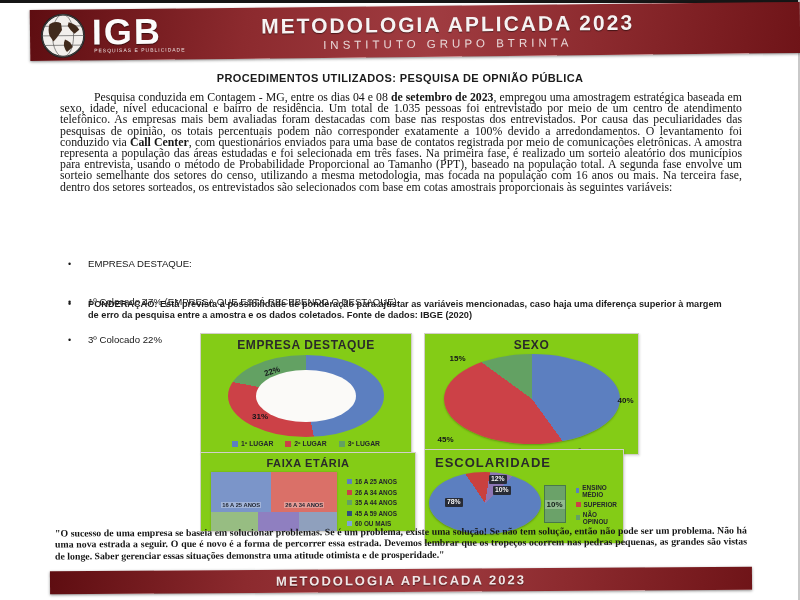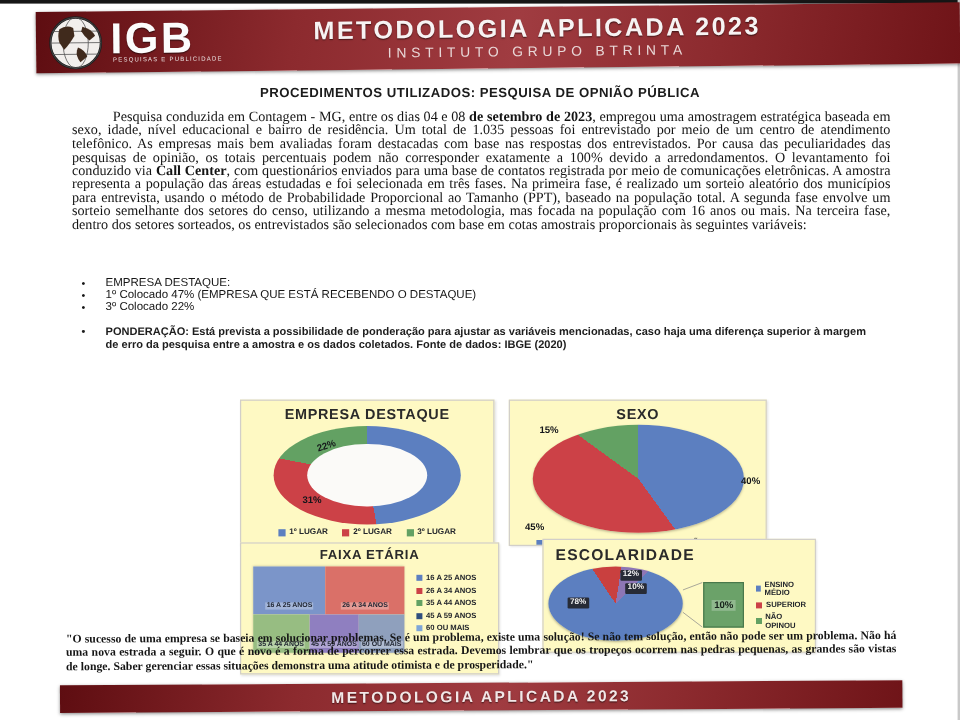--- a/index.html
+++ b/index.html
@@ -25,28 +25,28 @@
                   text-shadow:0 1px 1px rgba(0,0,0,.5); }
   .banner-subtitle { font-size:11.5px; letter-spacing:4px; color:#e8d7d7; margin-top:1px; }
 
   
   .doc-title { position:absolute; left:0; top:72px; width:800px; text-align:center;
                font-size:11px; font-weight:bold; letter-spacing:.4px; color:#1b1b1b; }
   .body-text { position:absolute; left:60px; top:92px; width:682px;
                font-family:"Liberation Serif", serif; font-size:11.8px; line-height:11.2px;
                text-align:justify; text-indent:34px; color:#141414; }
   .bullets { position:absolute; left:88px; list-style:none; color:#161616; }
-  .bullets li { position:relative; }
+  .bullets li { position:relative;margin-top:28px; }
   .bullets li::before { content:"•"; position:absolute; left:-20px; top:0; font-size:9px; }
   .group1 { top:231px; width:620px; font-size:9.6px; line-height:10px; }
   .group2 { top:271px; width:640px; font-size:9.2px; line-height:10.5px; font-weight:bold; color:#1d1d1d; }
   .group2 li { margin-bottom:1.5px; }
 
   
-  .card { position:absolute; background:#fef9c3; border:1px solid #d2cfc9; box-shadow:1px 1px 2px rgba(0,0,0,.12); overflow:hidden; }
+  .card { position:absolute; background:#84cc16; border:1px solid #d2cfc9; box-shadow:1px 1px 2px rgba(0,0,0,.12); overflow:hidden; }
   .card h3 { text-align:center; font-size:12px; font-weight:bold; letter-spacing:.6px; color:#2a2a2a; margin-top:4px; }
 
   .card-empresa { left:200px; top:333px; width:212px; height:122px; }
   .donut-wrap { position:relative; width:156px; height:82px; margin:3px auto 0; }
   .donut { width:156px; height:82px; border-radius:50%;
            background:conic-gradient(from 0deg,#5c7fc0 0 47%,#cc4147 47% 78%,#63a163 78% 100%); }
   .donut-hole { position:absolute; left:18%; top:18%; right:18%; bottom:18%; border-radius:50%; background:#fbfaf8; }
   .pie-lab { position:absolute; font-size:8px; font-weight:bold; color:#14161a; }
   .lab-22 { left:36px; top:12px; transform:rotate(-18deg); }
   .lab-31 { left:24px; bottom:16px; }
@@ -59,39 +59,39 @@
 
   .card-sexo { left:424px; top:333px; width:215px; height:122px; }
   .sexo-wrap { position:relative; width:192px; height:92px; margin:1px auto 0; }
   .sexo-pie { width:176px; height:90px; margin:2px auto 0; border-radius:50%;
               background:conic-gradient(from 0deg,#5c7fc0 0 40%,#cc4147 40% 85%,#63a163 85% 100%);
               box-shadow:0 1px 2px rgba(0,0,0,.25); }
   .lab-15 { left:14px; top:0; }
   .lab-45 { left:2px; bottom:2px; }
   .lab-40 { right:-6px; top:42px; }
 
-  .card-faixa { left:200px; top:452px; width:216px; height:110px; }
+  .card-faixa { left:200px; top:452px; width:216px; height:80px; }
   .card-faixa h3 { font-size:11px; }
   .faixa-body { display:flex; padding:3px 8px 0 10px; gap:10px; }
   .tm { width:126px; height:72px; display:flex; flex-direction:column; box-shadow:0 0 2px rgba(0,0,0,.2); }
   .tm-row1 { height:40px; display:flex; }
   .tm-row2 { flex:1; display:flex; }
   .tm-cell { display:flex; align-items:flex-end; justify-content:center; padding-bottom:4px; }
   .tm-cell span { font-size:5.8px; font-weight:bold; color:#1e2430; background:rgba(255,255,255,.30);
                   padding:0 1px; text-align:center; line-height:6.5px; }
   .tm-b1 { width:48%; background:#7b95c9; }
   .tm-b2 { width:52%; background:#da7068; }
   .tm-b3 { width:37%; background:#97bd82; }
   .tm-b4 { width:33%; background:#8f7fc0; }
   .tm-b5 { width:30%; background:#8fa0bd; }
   .legend-col { display:flex; flex-direction:column; gap:3.5px; padding-top:6px; }
   .legend-col .leg-item { font-size:6.4px; }
   .legend-col .sq { width:5px; height:5px; }
 
-  .card-esc { left:424px; top:449px; width:228px; height:95px;margin-left:28px; }
+  .card-esc { left:424px; top:449px; width:200px; height:95px; }
   .card-esc h3 { text-align:left; font-size:13px; letter-spacing:1px; margin:5px 0 0 10px; }
   .esc-body { display:flex; align-items:center; padding:2px 6px 0 4px; }
   .esc-pie-wrap { position:relative; width:116px; height:64px; }
   .esc-pie { width:112px; height:62px; border-radius:50%;
              background:conic-gradient(from 326deg,#c9403f 0 12%,#8d76b5 12% 22%,#5c7fc0 22% 100%);
              box-shadow:0 1px 2px rgba(0,0,0,.3); }
   .badge { position:absolute; font-size:6.8px; font-weight:bold; color:#f3f3f3; background:#272b36;
            padding:0 2px; line-height:8.5px; border-radius:1px; }
   .b-78 { left:16px; top:26px; }
   .b-12 { left:60px; top:3px; }

